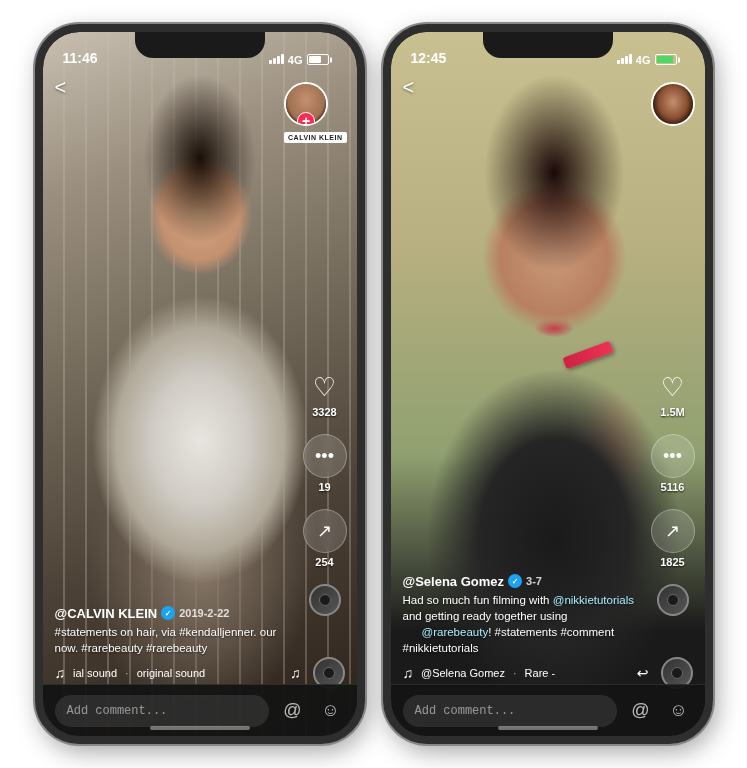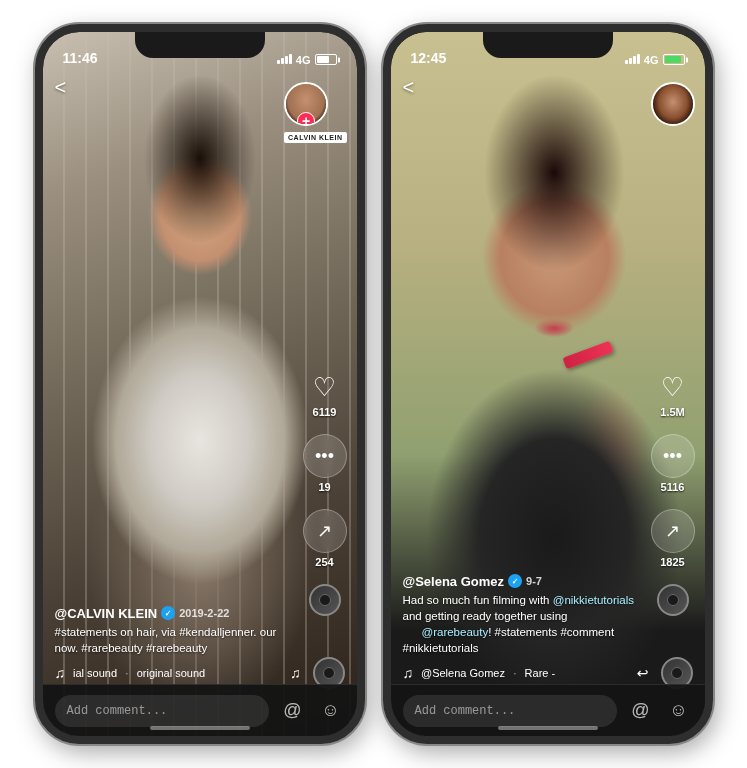--- a/index.html
+++ b/index.html
@@ -108,21 +108,21 @@
         radial-gradient(ellipse 60px 100px at 70% 60%, #c09070 0%, transparent 70%),
         
         linear-gradient(180deg, #c8c090 0%, #b8b080 30%, #90a070 60%, #1a1a1a 85%);
     }
 
     
     .status-bar {
       position: absolute;
       top: 0;
       left: 0;
-      right: 0;
+      right: 8px;
       height: 40px;
       display: flex;
       align-items: flex-end;
       justify-content: space-between;
       padding: 0 20px 6px;
       z-index: 50;
       color: white;
       font-size: 12px;
       font-weight: 600;
     }
@@ -452,21 +452,21 @@
           <div class="profile-avatar-face"></div>
           <div class="plus-badge">+</div>
         </div>
         <div class="ck-label">CALVIN KLEIN</div>
       </div>
 
       <div class="side-actions">
 
         <div class="action-item">
           <span class="heart-icon">♡</span>
-          <span class="action-count">6119</span>
+          <span class="action-count">3328</span>
         </div>
 
         <div class="action-item">
           <div class="action-circle">
             <span style="font-size:18px;color:white;">•••</span>
           </div>
           <span class="action-count">19</span>
         </div>
 
         <div class="action-item">
@@ -567,21 +567,21 @@
         </div>
         <div class="sound-disc" style="position:relative;right:auto;">
           <div class="sound-disc-inner"></div>
         </div>
       </div>
 
       <div class="video-info">
         <div class="username">
           <span>@Selena Gomez</span>
           <div class="verified-badge">✓</div>
-          <span class="date-tag">9-7</span>
+          <span class="date-tag">3-7</span>
         </div>
         <div class="caption">
           Had so much fun filming with <span style="color:#aef;">@nikkietutorials</span> and getting ready together using <span style="color:#aef;margin-left:19px;">@rarebeauty</span>! <span class="hashtag">#statements</span> <span class="hashtag">#comment</span> <span class="hashtag">#nikkietutorials</span>
         </div>
       </div>
 
       <div class="sound-bar">
         <span class="music-note">♫</span>
         <span>@Selena Gomez</span>
         <span style="color:rgba(255,255,255,0.6);">·</span>

